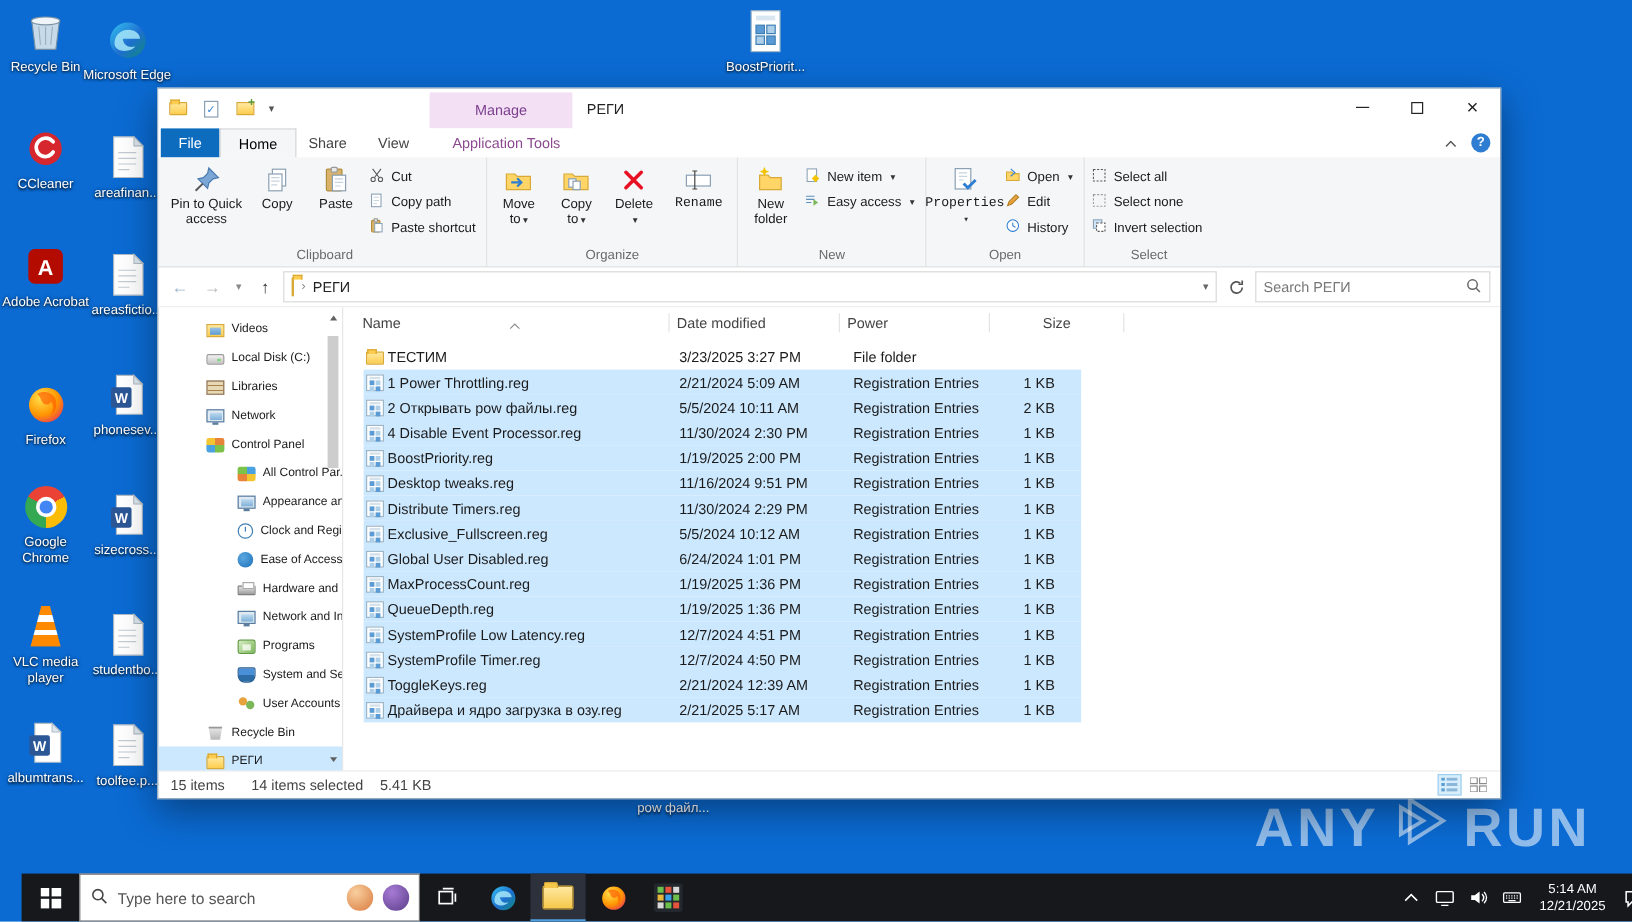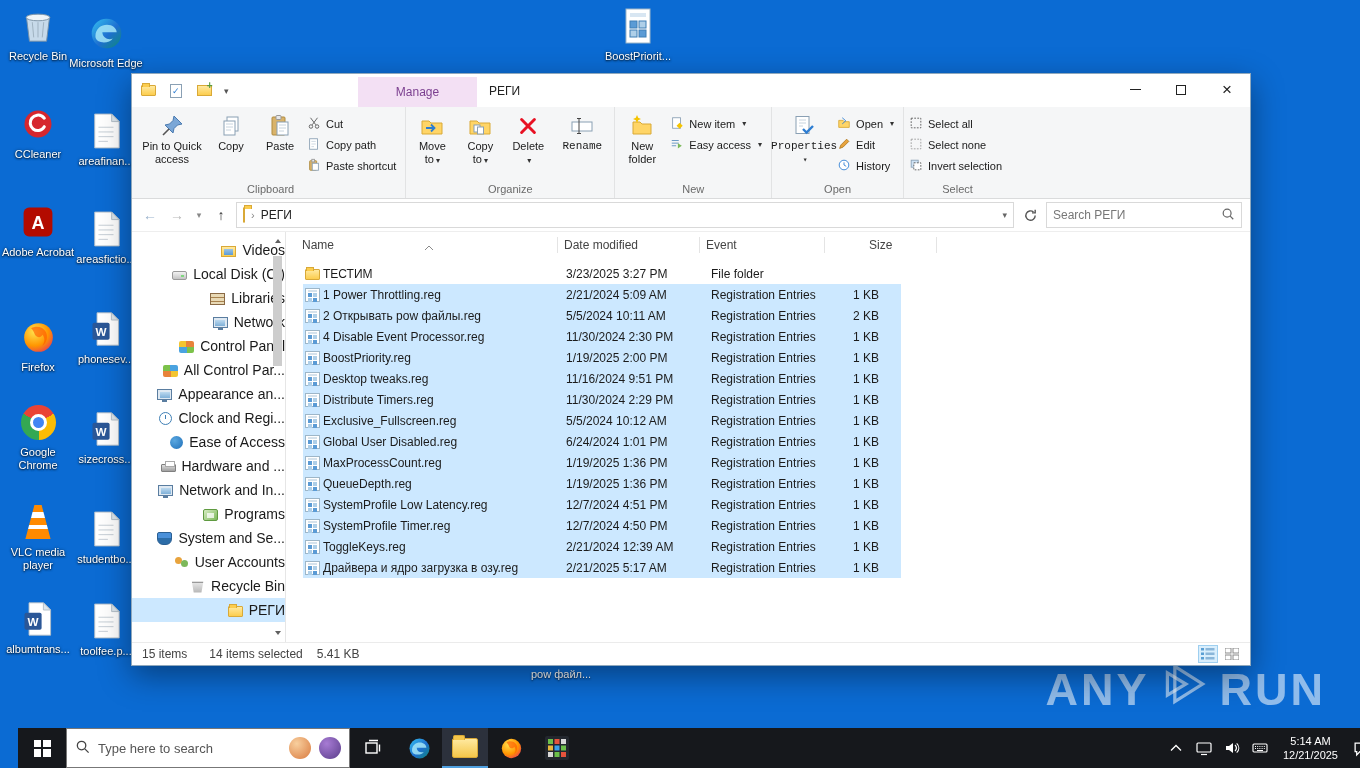--- a/index.html
+++ b/index.html
@@ -89,21 +89,21 @@
 .addr-sep { color:#888; font-size:11px; }
 .addr-dd { margin-left:auto; font-size:9px; color:#666; }
 .refresh-btn { width:26px; height:26px; display:flex; align-items:center; justify-content:center; }
 .search-box { width:196px; height:26px; border:1px solid #d9d9d9; background:#fff; display:flex; align-items:center; padding:0 6px; }
 .search-box input { border:none; outline:none; flex:1; font-size:12px; color:#555; min-width:0;
   font-family:"Liberation Sans","DejaVu Sans",sans-serif; }
 .search-box input::placeholder { color:#777; }
 
 .main { flex:1; display:flex; min-height:0; }
 .navpane { width:154px; border-right:1px solid #e6e6e6; position:relative; padding-top:6px; overflow:hidden; flex:none; }
-.nav-item { height:24px; display:flex; align-items:center; padding-left:40px; font-size:14px; color:#1a1a1a; white-space:nowrap;justify-content:flex-end; }
+.nav-item { height:24px; display:flex; align-items:center; padding-left:40px; font-size:10px; color:#1a1a1a; white-space:nowrap; }
 .nav-item.indent { padding-left:66px; }
 .nav-item.selected { background:#cce8ff; }
 .sic { width:15px; height:14px; position:relative; flex:none; margin-right:6px; display:inline-block; }
 
 
 .ic-folder { height:11px; margin-top:2px; background:linear-gradient(#ffe9a0,#fccd4e); border:1px solid #d9a937; border-radius:1px; }
 .ic-folder::before { content:""; position:absolute; top:-3px; left:0; width:6px; height:3px; background:#fccd4e; border:1px solid #d9a937; border-bottom:none; }
 .ic-videos { height:11px; margin-top:2px; background:linear-gradient(#ffe9a0,#fccd4e); border:1px solid #d9a937; }
 .ic-videos::after { content:""; position:absolute; inset:2px 2px 1px 2px; background:linear-gradient(#9cc3e5,#5b9bd5); }
 .ic-reg { height:14px; background:#fff; border:1px solid #9db6c8; }
@@ -390,20 +390,33 @@
       <div class="wc wc-min">
           <span></span>
         </div>
       <div class="wc wc-max">
           <span></span>
         </div>
       <div class="wc wc-close">×</div>
     </div>
   </div>
 
+  <div class="tabrow">
+    <div class="tab tab-file">File</div>
+    <div class="tab tab-home">Home</div>
+    <div class="tab tab-share">Share</div>
+    <div class="tab tab-view">View</div>
+    <div class="tab tab-ctx">Application Tools</div>
+    <div class="tabrow-right">
+      <span><svg width="10" height="6" viewBox="0 0 10 6">
+            <path d="M1 5l4-4 4 4" fill="none" stroke="#555" stroke-width="1.2"></path>
+          </svg></span>
+      <span class="help-btn">?</span>
+    </div>
+  </div>
 
   <div class="ribbon">
     <div class="rgroup">
       <div class="rgc">
         <div class="rbtn-lg w64">
           <span class="ric">
               <svg width="24" height="24" viewBox="0 0 24 24">
                 <path d="M14 2l8 8-4.5 1L14 14.5 13 19l-8-8 4.5-1L13 6.5z" fill="#7ba7d7" stroke="#4a7ab0"></path>
                 <path d="M3 21l6-6" stroke="#555" stroke-width="1.6"></path>
               </svg>
@@ -727,21 +740,21 @@
 
     <div class="filearea">
       <div class="cols">
         <div class="col col-name">
           <span class="sort-ind"><svg width="10" height="5" viewBox="0 0 10 5">
                 <path d="M1 5l4-4 4 4" fill="none" stroke="#8a8a8a"></path>
               </svg></span>
           <span>Name</span>
         </div>
         <div class="col col-date">Date modified</div>
-        <div class="col col-type">Event</div>
+        <div class="col col-type">Power</div>
         <div class="col col-size">Size</div>
       </div>
       <div class="rows">
 
           <div class="frow">
             <span class="fcell-icon">
               <span class="sic ic-folder"></span>
             </span>
             <span class="fcell-name">ТЕСТИМ</span>
             <span class="fcell-date">3/23/2025 3:27 PM</span>

